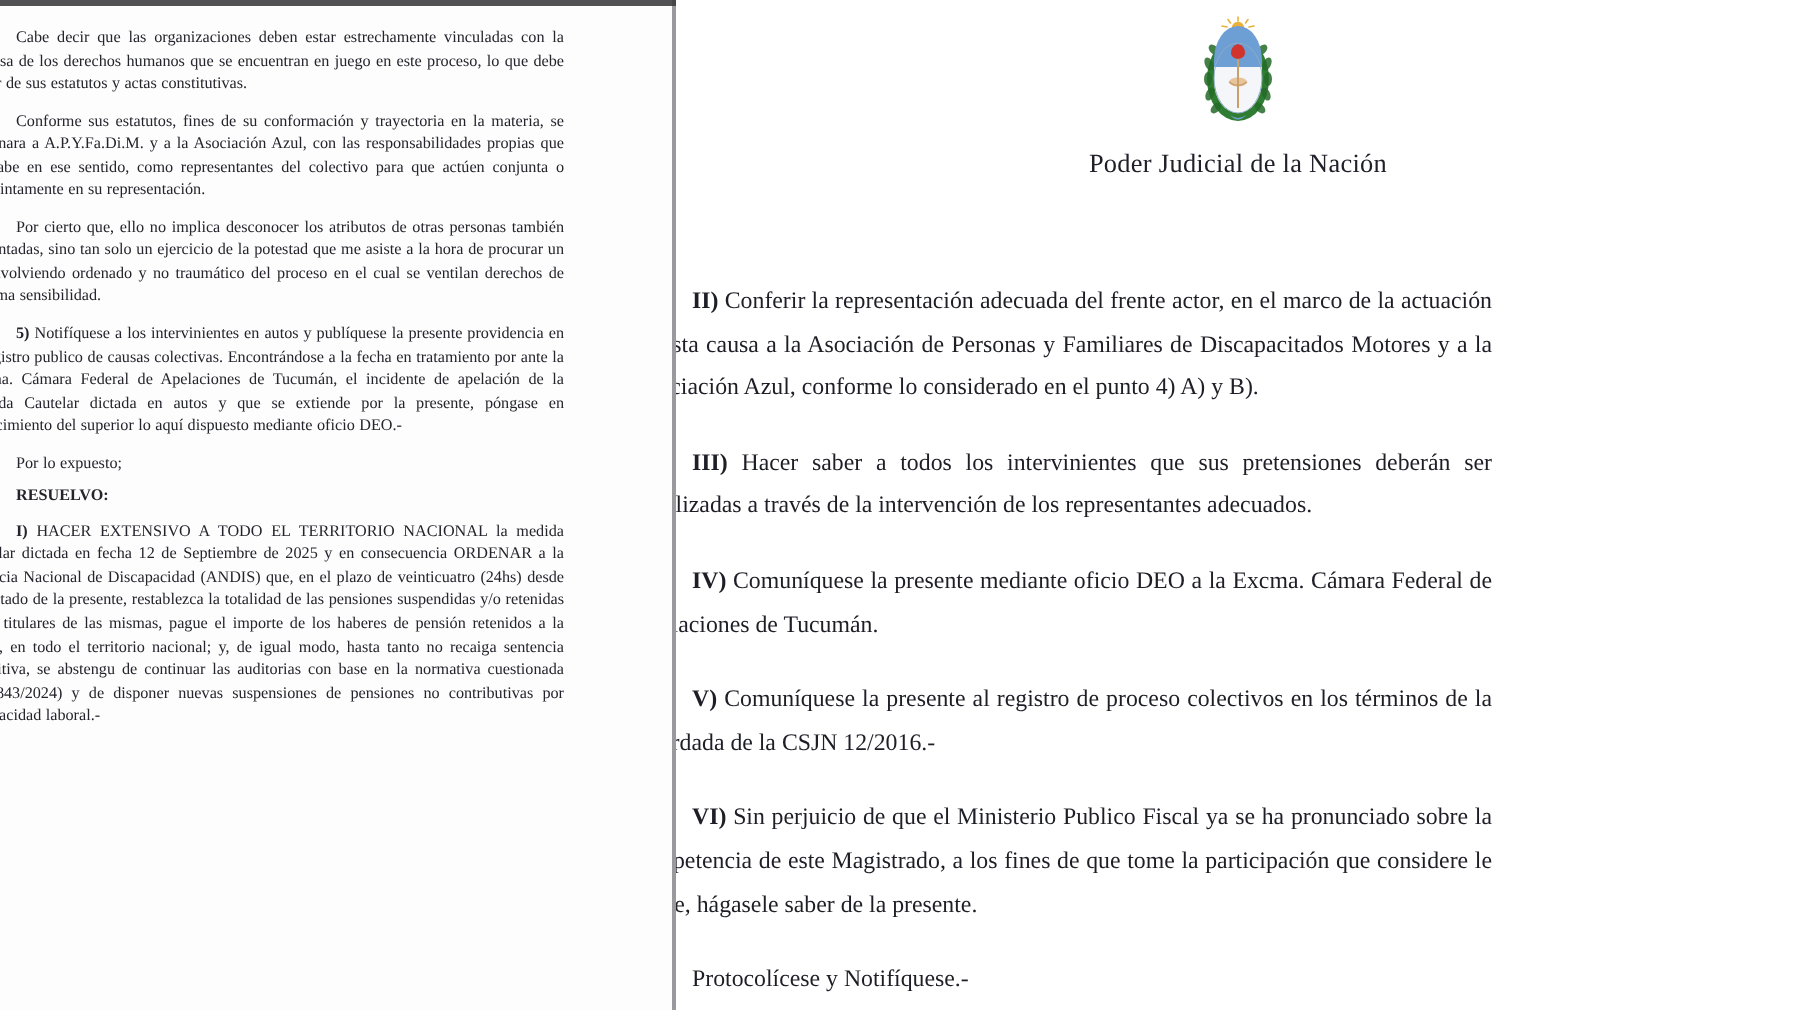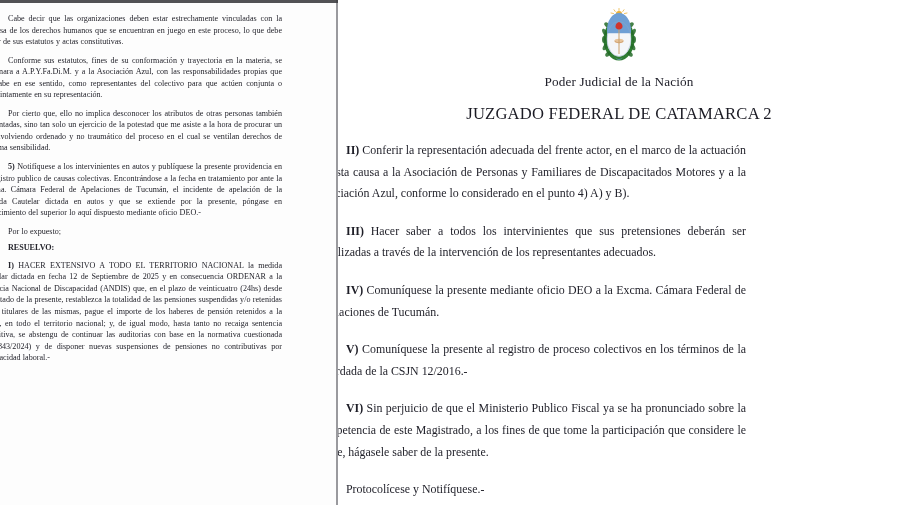--- a/index.html
+++ b/index.html
@@ -198,21 +198,20 @@
 
       <line x1="42" y1="30" x2="42" y2="92" stroke="#caa06a" stroke-width="2"></line>
 
       <path d="M42 28 q-7 2 -7 9 q0 5 7 6 q7 -1 7 -6 q0 -7 -7 -9 Z" fill="#d0342c"></path>
 
       <path d="M34 99 q8 6 16 0 q-8 9 -16 0 Z" fill="#6e9fd4"></path>
     </svg>
 
     <div class="header-block">
       <div class="poder-judicial">Poder Judicial de la Nación</div>
-      <div class="juzgado">JUZGADO FEDERAL DE CATAMARCA 2</div>
     </div>
 
     <div class="right-body">
 
       <p><b>II)</b><span> Conferir la representación adecuada del frente actor, en el marco de la actuación de esta causa a la Asociación de Personas y Familiares de Discapacitados Motores y a la Asociación Azul, conforme lo considerado en el punto 4) A) y B).</span></p>
 
       <p><b>III)</b><span> Hacer saber a todos los intervinientes que sus pretensiones deberán ser canalizadas a través de la intervención de los representantes adecuados.</span></p>
 
       <p><b>IV)</b><span> Comuníquese la presente mediante oficio DEO a la Excma. Cámara Federal de Apelaciones de Tucumán.</span></p>
 

